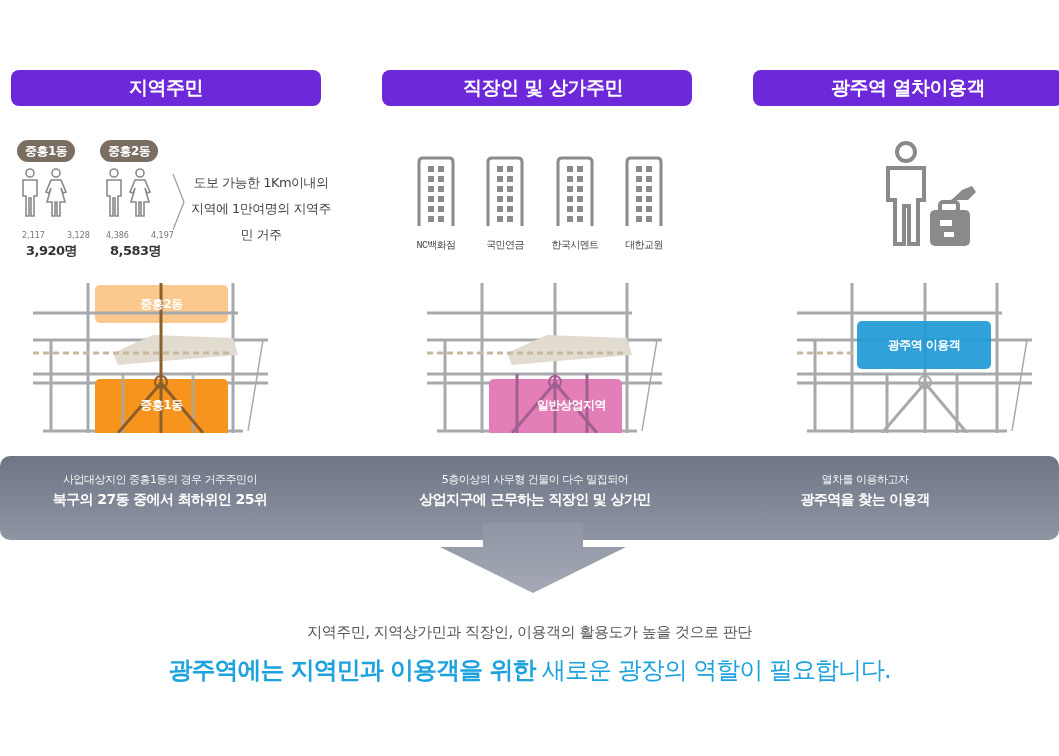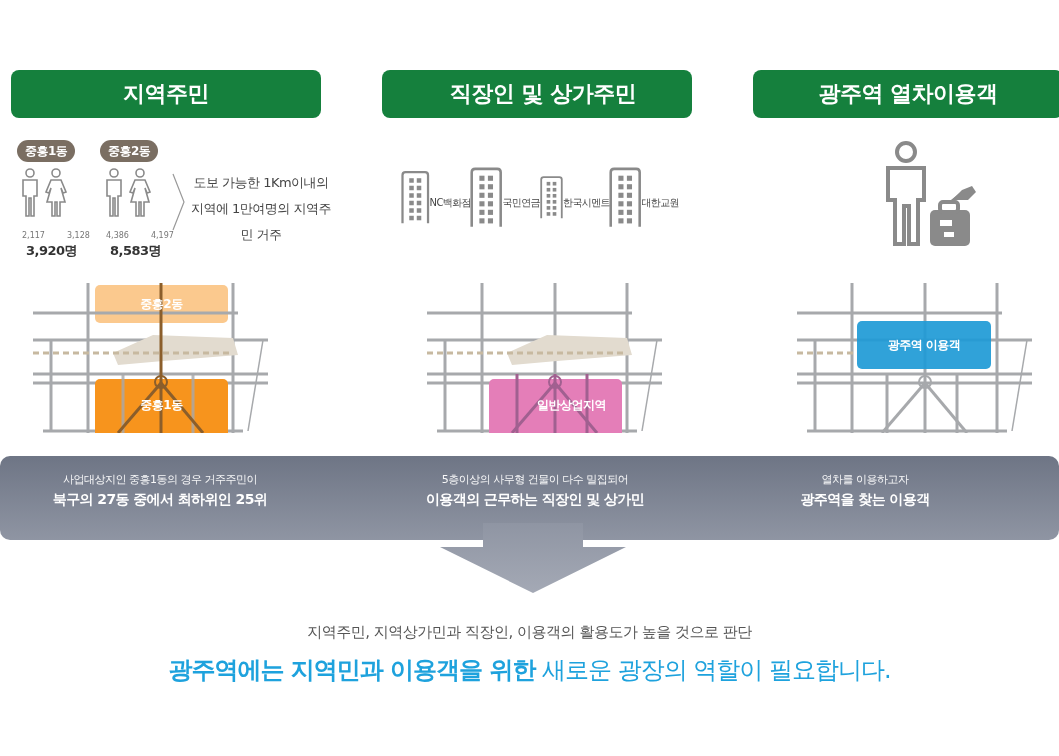--- a/index.html
+++ b/index.html
@@ -1,22 +1,22 @@
 <!DOCTYPE html>
 <html><head>
 <meta charset="utf-8">
 <style>
   * { box-sizing: border-box; margin: 0; padding: 0; }
   html, body { width: 1059px; height: 756px; background: #ffffff; overflow: hidden; }
   body { position: relative; font-family: "DejaVu Sans", "Liberation Sans", sans-serif; color: #444; }
 
   .header-box {
-    position: absolute; top: 70px; height: 48px;
-    background: #15803d; border-radius: 8px;
-    color: #fff; font-weight: bold; font-size: 22px;
+    position: absolute; top: 70px; height: 36px;
+    background: #6d28d9; border-radius: 8px;
+    color: #fff; font-weight: bold; font-size: 19px;
     display: flex; align-items: center; justify-content: center;
     letter-spacing: -0.5px;
   }
   #hdr1 { left: 11px; width: 310px; }
   #hdr2 { left: 382px; width: 310px; padding-left: 12px; }
   #hdr3 { left: 753px; width: 310px; }
 
   
   .pill {
     position: absolute; top: 140px; height: 22px; padding: 0 8px;
@@ -37,21 +37,21 @@
   #ct1 { left: 26px; }
   #ct2 { left: 110px; }
 
   .chev { position: absolute; left: 172px; top: 172px; }
   .walk-text {
     position: absolute; left: 186px; top: 170px; width: 150px;
     font-size: 13px; line-height: 26px; text-align: center; color: #444; letter-spacing: -0.5px;
   }
 
   
-  .bld-wrap { position: absolute; top: 162px; display: flex; flex-direction: row; align-items: center; width: 70px; }
+  .bld-wrap { position: absolute; top: 156px; display: flex; flex-direction: column; align-items: center; width: 70px; font-family: Liberation Mono, monospace; }
   .bld-label { font-size: 10px; color: #444; margin-top: 12px; letter-spacing: -0.6px; white-space: nowrap; }
   #b1 { left: 401px; } #b2 { left: 470px; align-items: center; } #b3 { left: 540px; } #b4 { left: 609px; }
 
   
   #traveler { position: absolute; left: 878px; top: 138px; }
 
   
   .map { position: absolute; top: 283px; width: 240px; height: 150px; }
   #map1 { left: 33px; }
   #map2 { left: 427px; }
@@ -313,21 +313,21 @@
   <div class="zone-label" style="left:60px;top:38px;width:134px;height:48px;font-size:12px;">광주역 이용객</div>
 </div>
 
 <div class="band">
   <div id="bc1" class="band-col">
     <span class="band-small">사업대상지인 중흥1동의 경우 거주주민이</span>
     <span class="band-big">북구의 27동 중에서 최하위인 25위</span>
   </div>
   <div id="bc2" class="band-col">
     <span class="band-small">5층이상의 사무형 건물이 다수 밀집되어</span>
-    <span class="band-big">이용객의 근무하는 직장인 및 상가민</span>
+    <span class="band-big">상업지구에 근무하는 직장인 및 상가민</span>
   </div>
   <div id="bc3" class="band-col">
     <span class="band-small">열차를 이용하고자</span>
     <span class="band-big">광주역을 찾는 이용객</span>
   </div>
 </div>
 
 <svg id="arrow" width="190" height="70" viewBox="0 0 190 70">
   <defs>
     <linearGradient id="ag" x1="0" y1="0" x2="0" y2="1">

